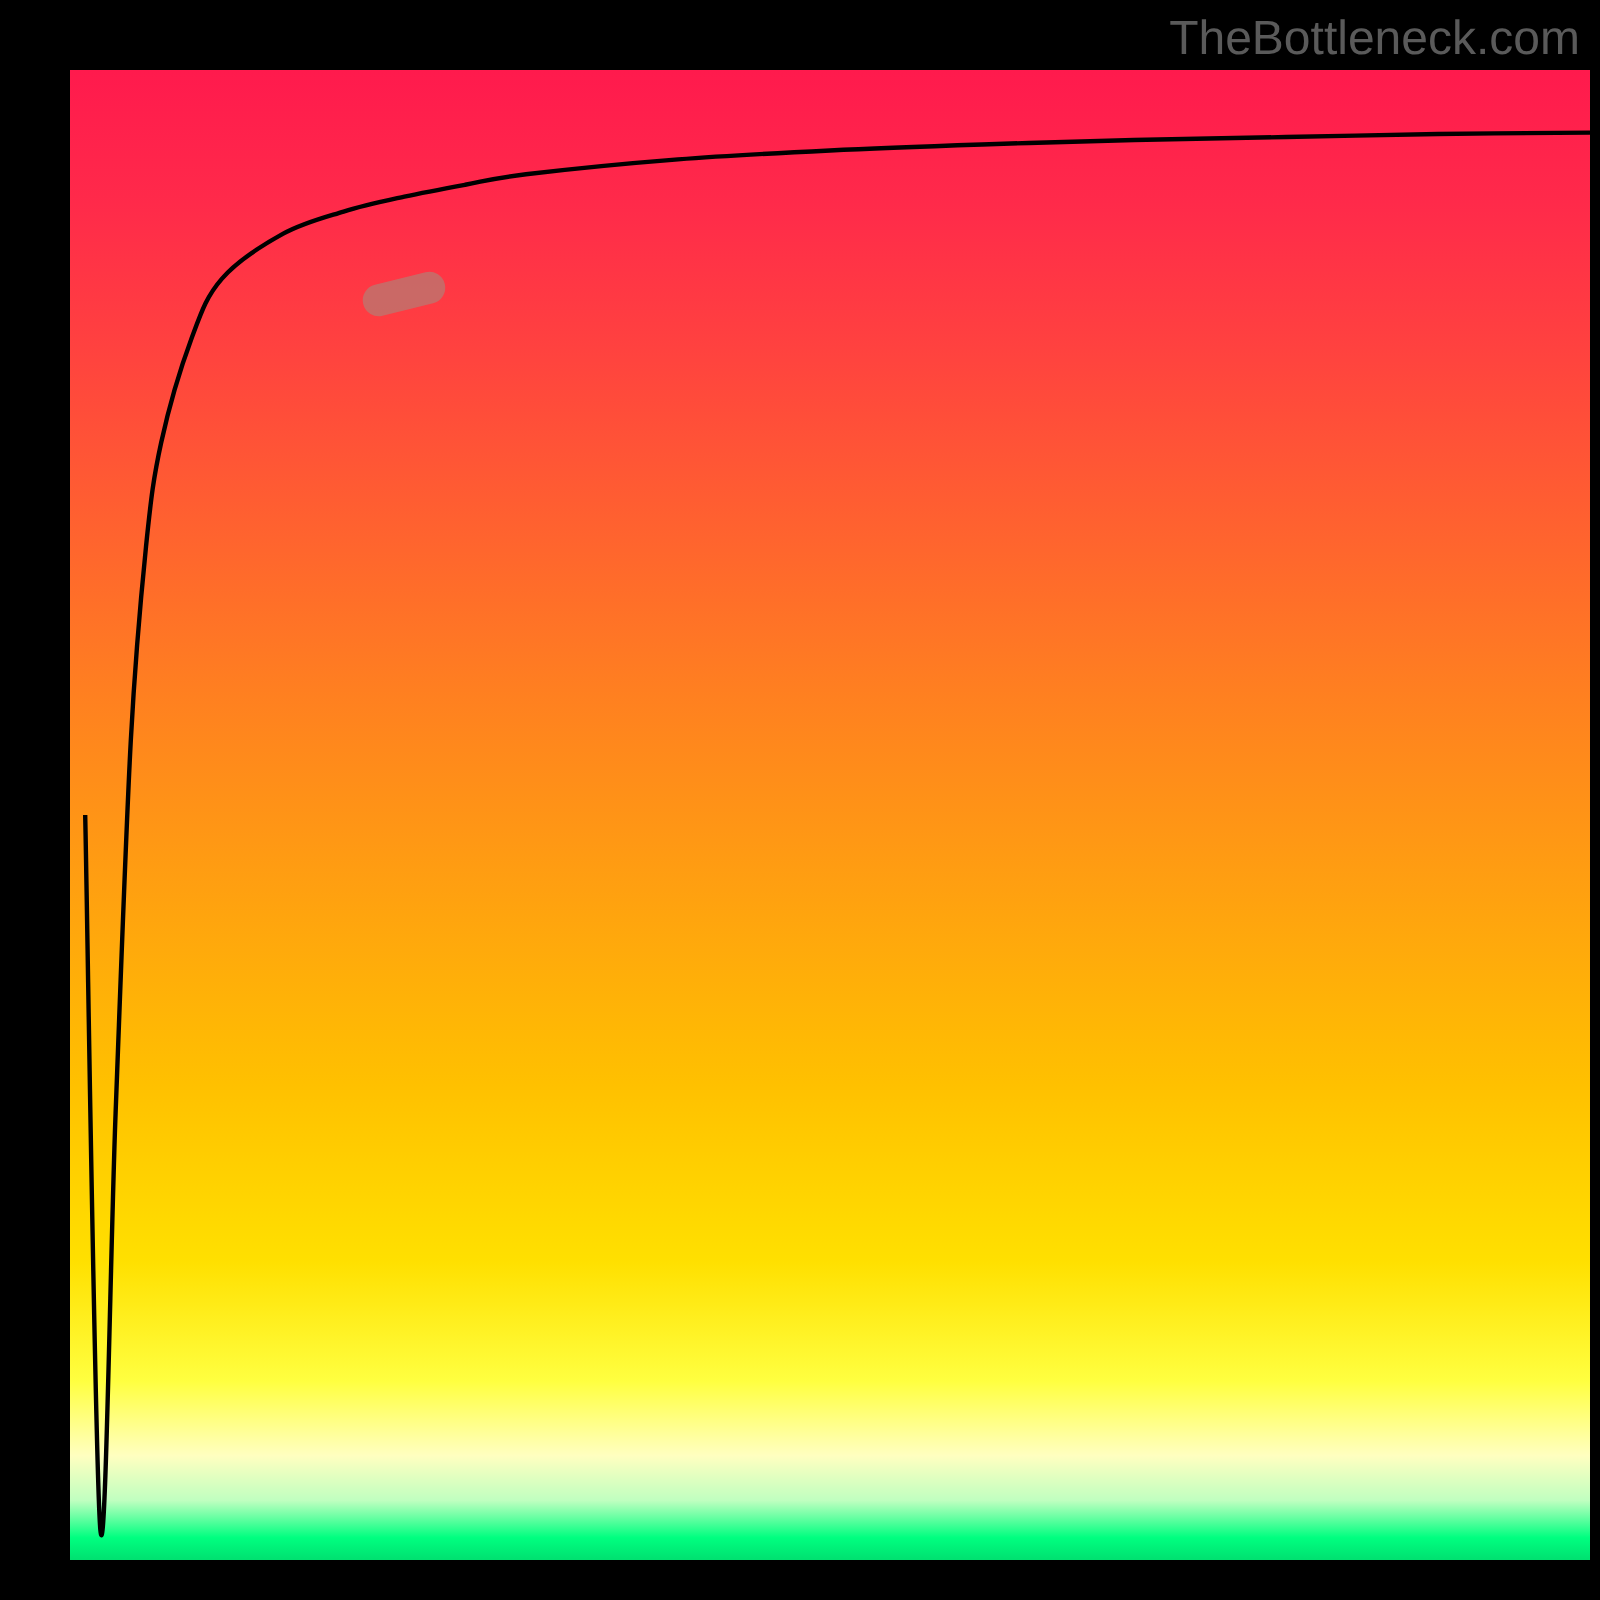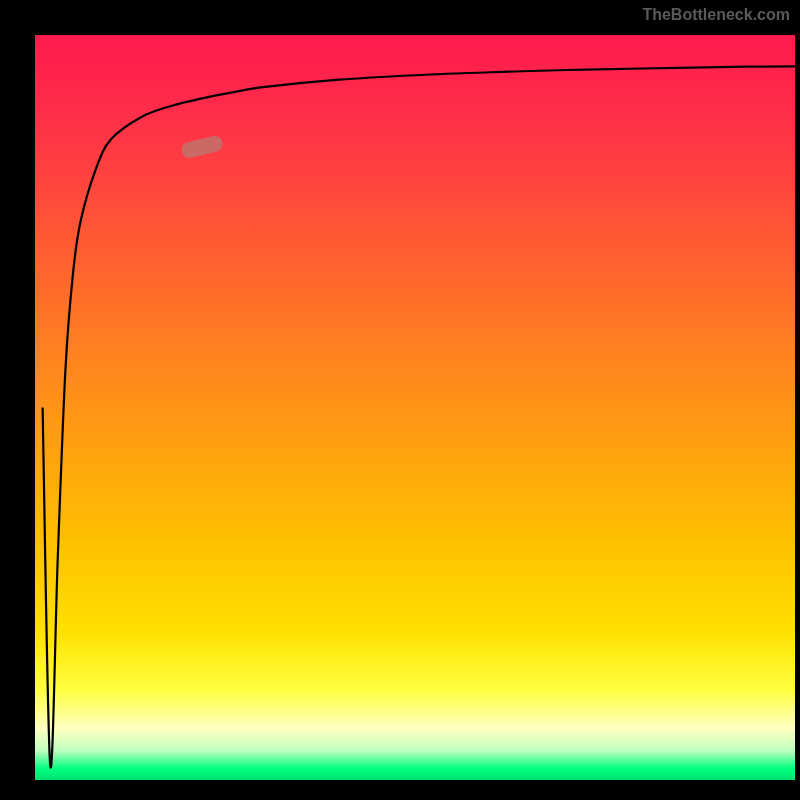--- a/index.html
+++ b/index.html
@@ -9,22 +9,22 @@
     height: 800px;
     background: #000;
     position: relative;
     font-family: Arial, Helvetica, sans-serif;
   }
   .watermark {
     position: absolute;
     top: 6px;
     right: 10px;
     color: #5a5a5a;
-    font-size: 16px;
-    font-weight: 700;
+    font-size: 24px;
+    font-weight: 400;
     z-index: 10;
   }
   .plot-area {
     position: absolute;
     left: 35px;
     top: 35px;
     width: 760px;
     height: 745px;
     background: linear-gradient(to bottom,
       #ff1a4d 0%,

